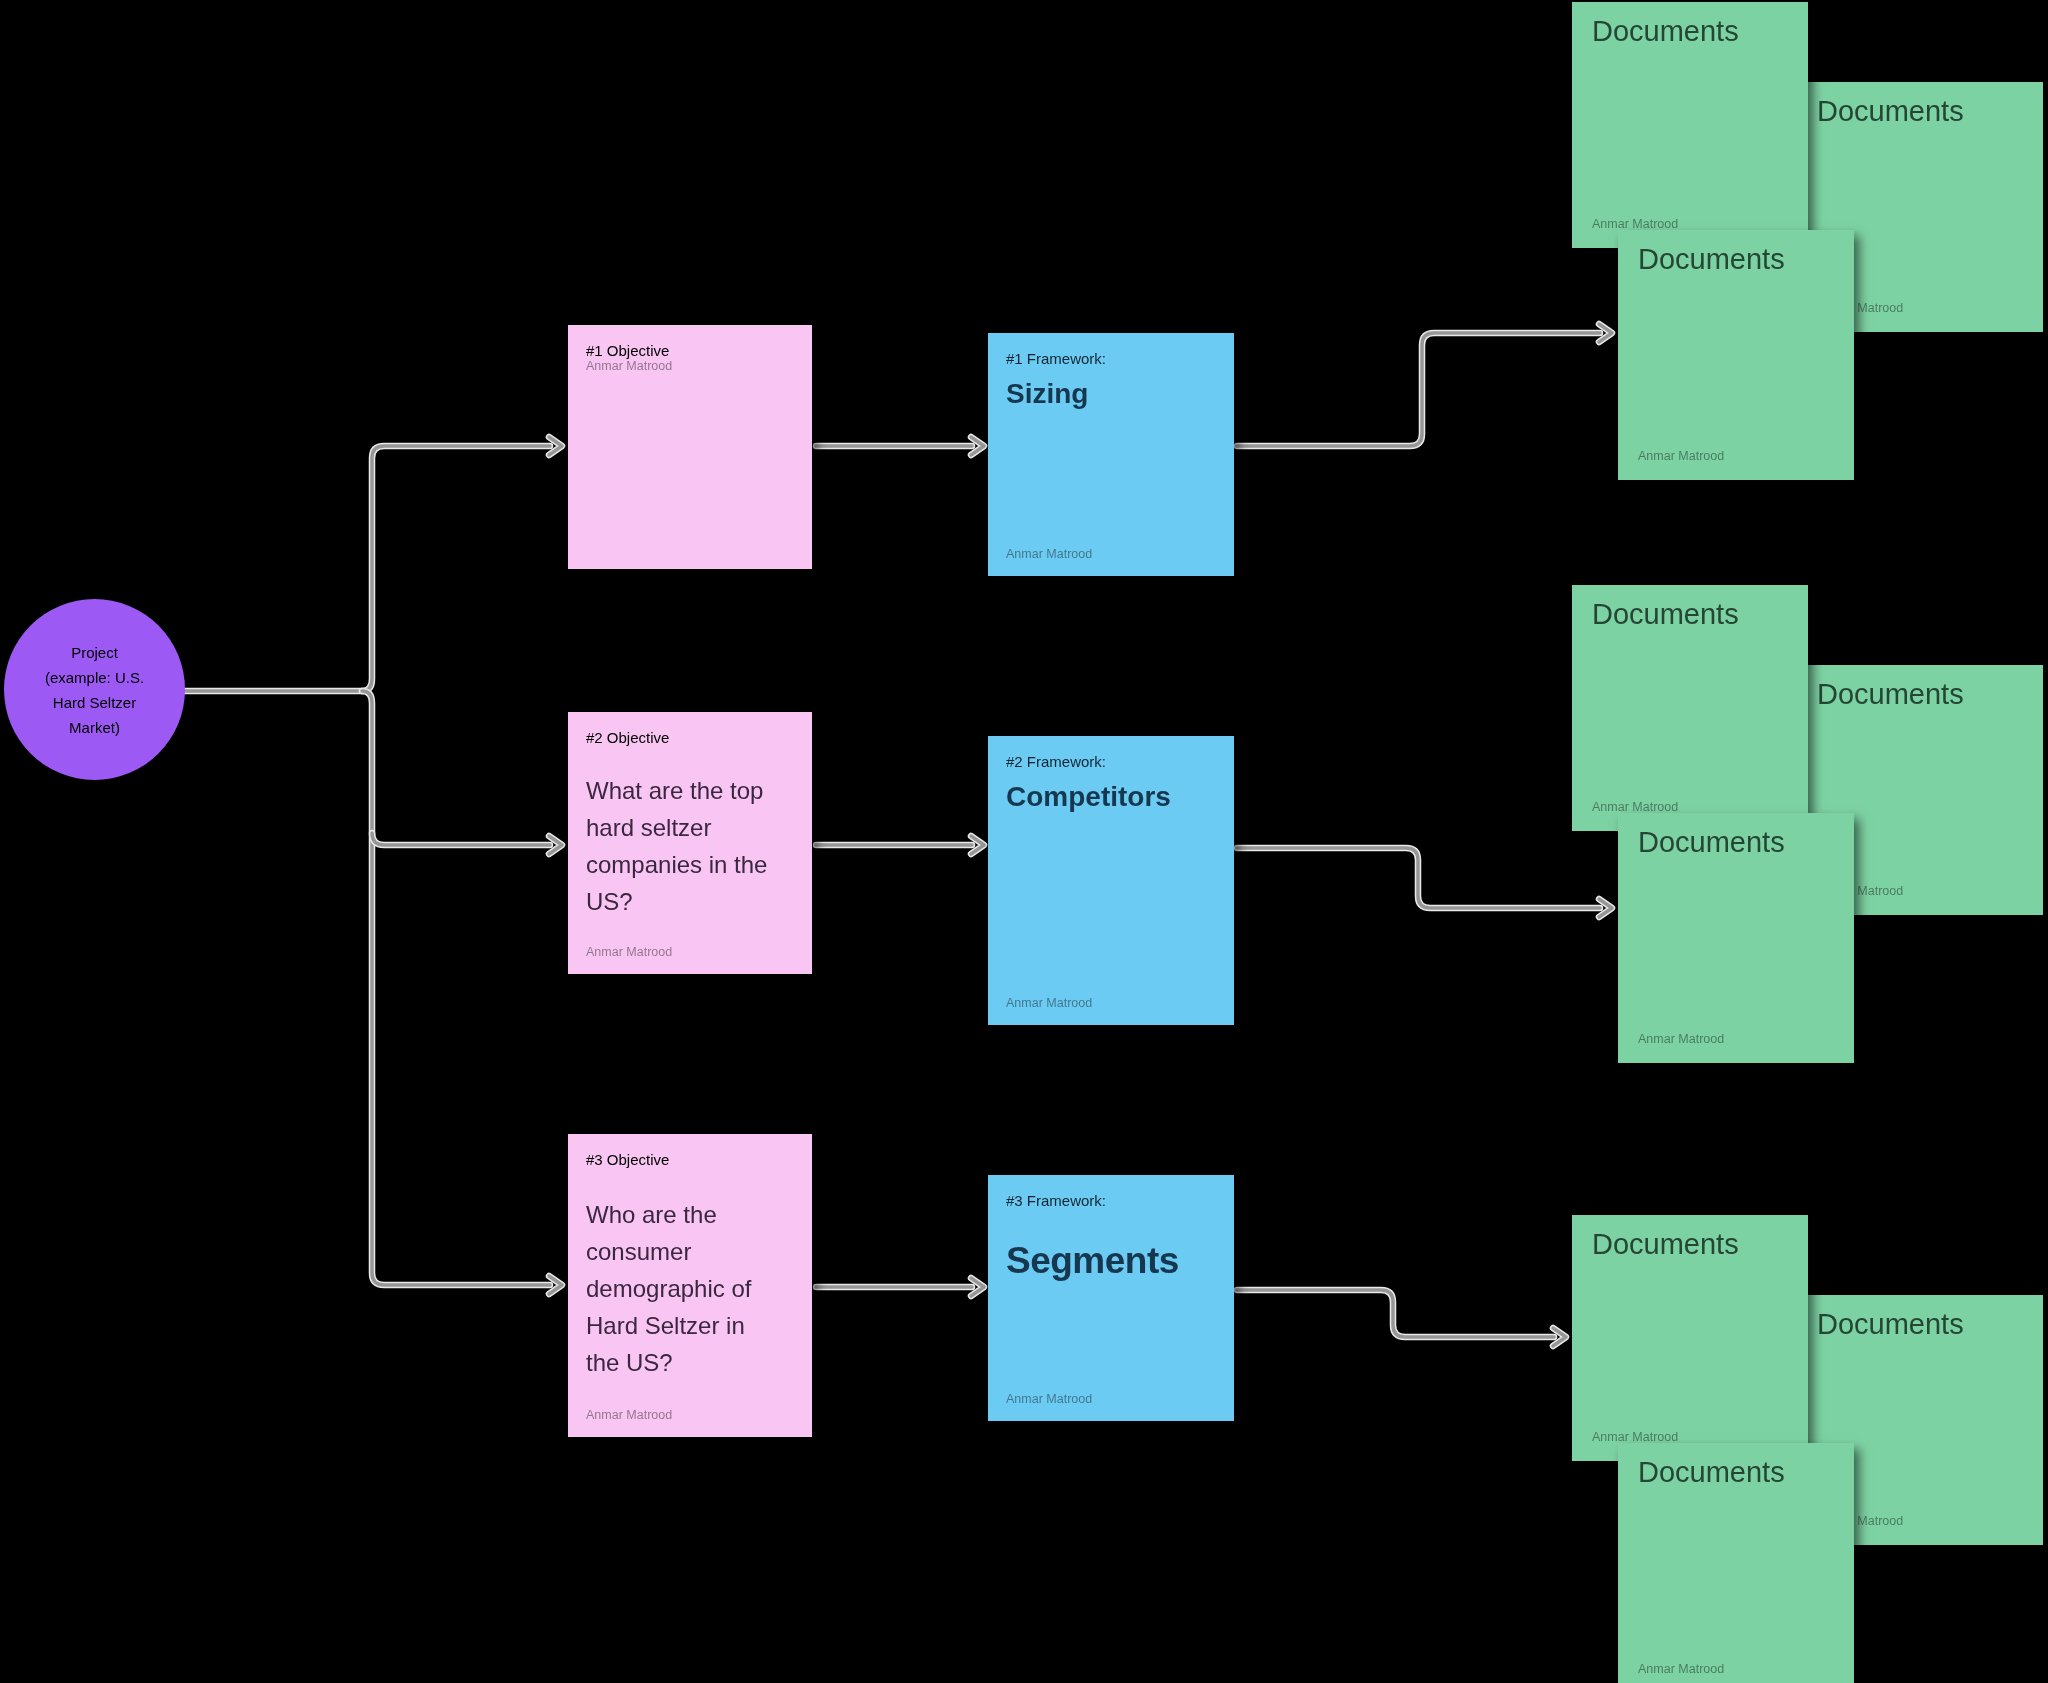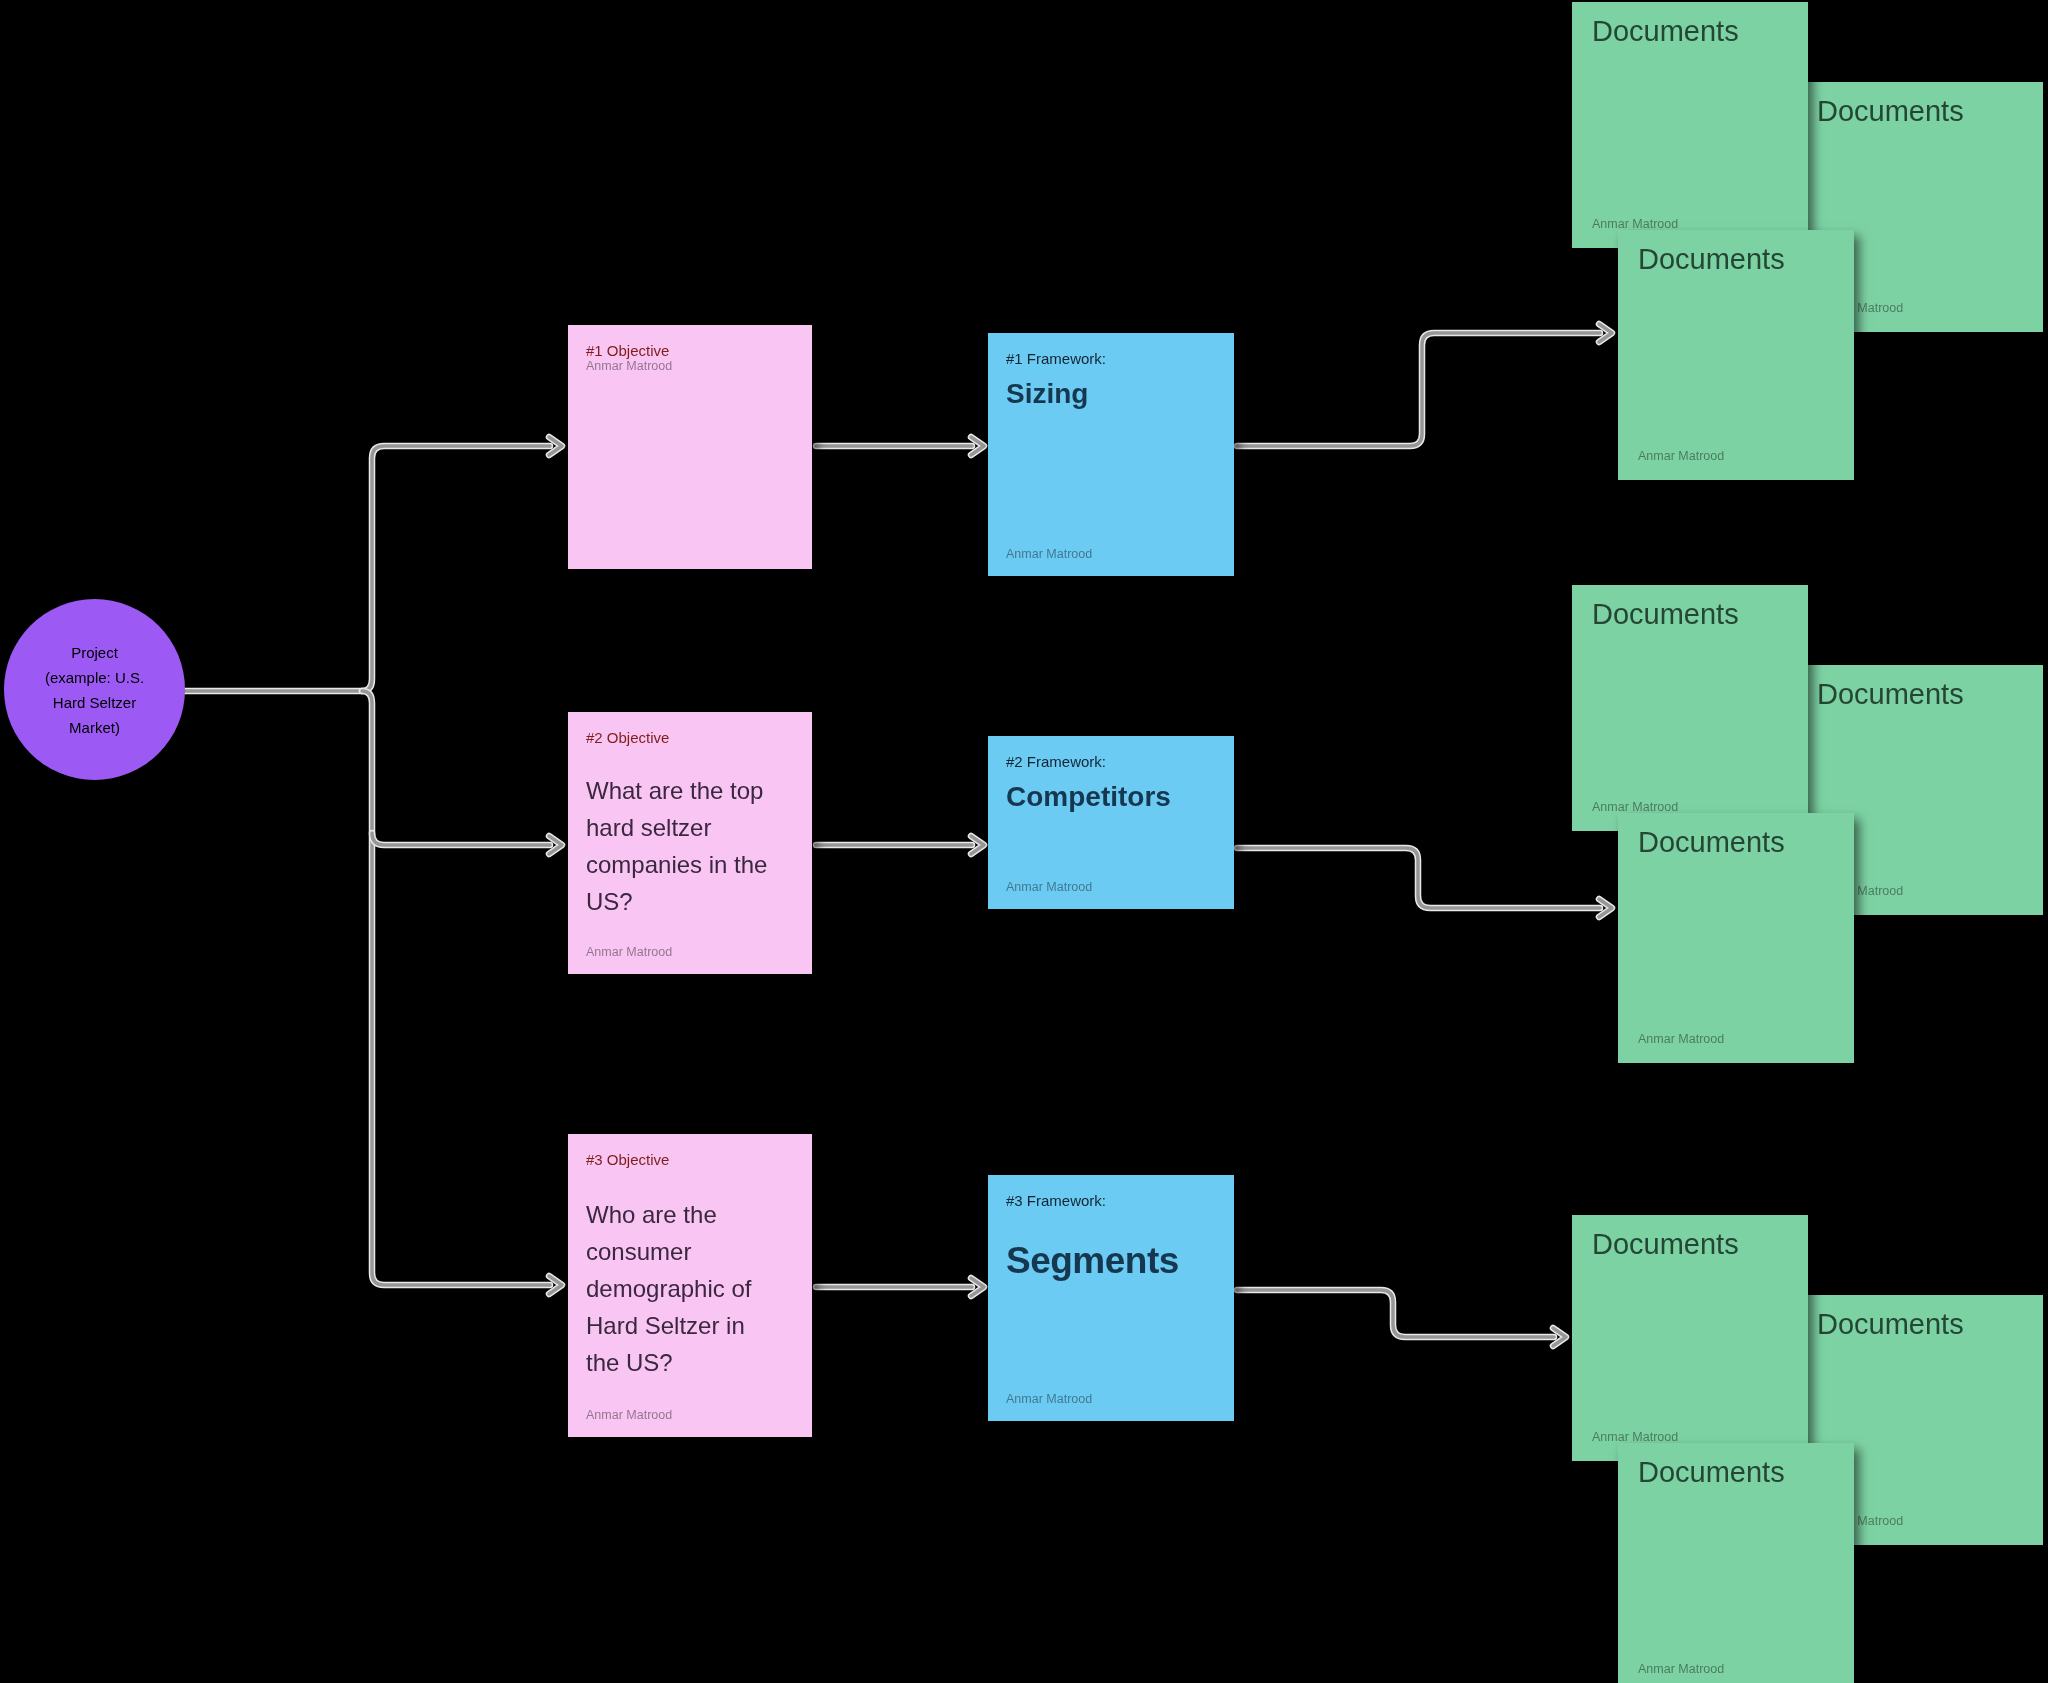--- a/index.html
+++ b/index.html
@@ -18,21 +18,21 @@
   .card{
     position:absolute;
     box-sizing:border-box;
     display:flex;flex-direction:column;
     box-shadow:5px 6px 10px rgba(0,0,0,0.55);
     z-index:2;
   }
   .pink{background:#F9C6F3;padding:17px 18px 15px;}
   .blue{background:#6CCBF2;padding:17px 18px 15px;margin-top:8px;}
   .green{background:#7DD2A3;padding:13px 20px 17px;}
-  .obj-label{font-size:15px;font-weight:500;color:#7f1d1d;}
+  .obj-label{font-size:15px;font-weight:500;color:#000000;}
   .obj-mid{flex:1;display:flex;align-items:center;}
   .obj-q{font-size:24px;line-height:37px;color:#3A2740;white-space:pre-line;}
   .fw-label{font-size:15px;font-weight:500;color:#102634;}
   .fw-title{font-size:28px;font-weight:700;color:#163750;margin-top:11px;}
   .fw-title.big{font-size:37px;letter-spacing:-0.5px;}
   .g-title{font-size:29px;color:#24443395;color:#254634;}
   .author{font-size:12.5px;color:rgba(0,0,0,0.42);}
   .push-bottom{margin-top:auto;}
   
   .project{
@@ -48,21 +48,21 @@
   .cluster{position:absolute;left:1572px;width:471px;height:480px;z-index:2;}
   .cluster .card{position:absolute;}
   .pos-a{left:0;top:2px;width:236px;height:246px;}
   .pos-b{left:225px;top:82px;width:246px;height:250px;}
   .pos-c{left:46px;top:230px;width:236px;height:250px;}
   
   #obj1{left:568px;top:325px;width:244px;height:244px;}
   #obj2{left:568px;top:712px;width:244px;height:262px;}
   #obj3{left:568px;top:1134px;width:244px;height:303px;}
   #fw1{left:988px;top:325px;width:246px;height:243px;}
-  #fw2{left:988px;top:728px;width:246px;height:173px;}
+  #fw2{left:988px;top:728px;width:246px;height:289px;}
   #fw3{left:988px;top:1167px;width:246px;height:246px;gap:20px;}
   #cluster1{top:0px;}
   #cluster2{top:583px;}
   #cluster3{top:1213px;}
 </style>
 </head>
 <body>
 
 <svg id="wires" width="2048" height="1683" viewBox="0 0 2048 1683">
   <g>

